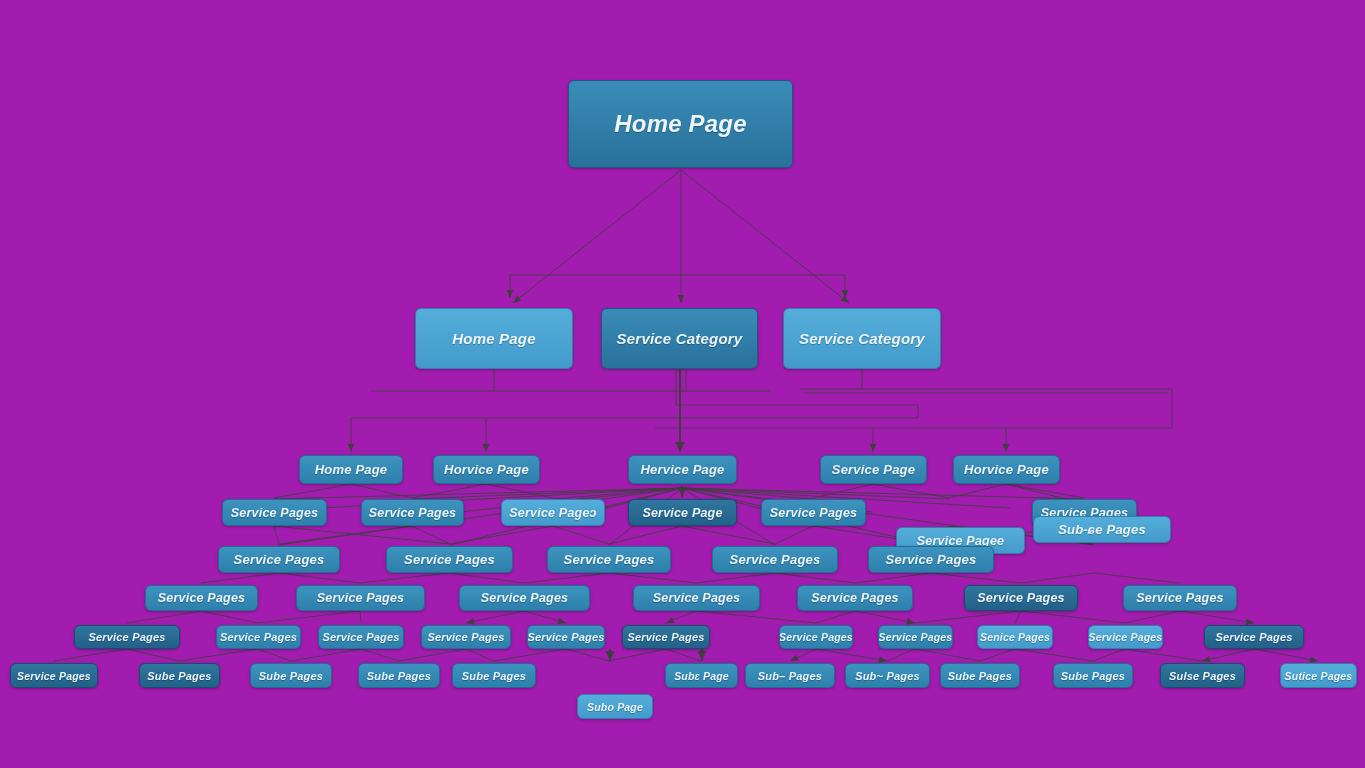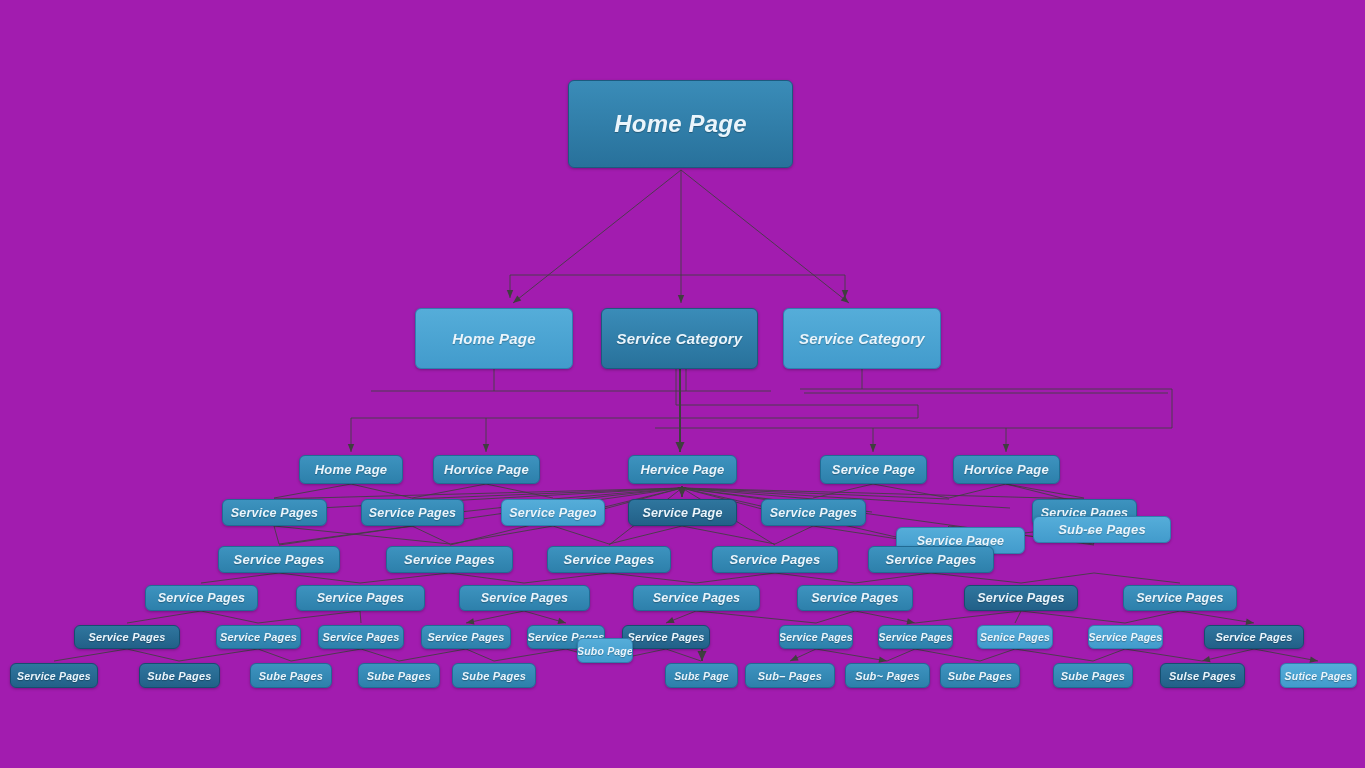--- a/index.html
+++ b/index.html
@@ -209,21 +209,21 @@
       <div class="node shade-mid" style="left: 779px; top: 625px; width: 74px; height: 24px; font-size: 10.5px;">Service Pages</div>
       <div class="node shade-mid" style="left: 878px; top: 625px; width: 75px; height: 24px; font-size: 10.5px;">Service Pages</div>
       <div class="node shade-light" style="left: 977px; top: 625px; width: 76px; height: 24px; font-size: 10.5px;">Senice Pages</div>
       <div class="node shade-light" style="left: 1088px; top: 625px; width: 75px; height: 24px; font-size: 10.5px;">Service Pages</div>
       <div class="node shade-dark" style="left: 1204px; top: 625px; width: 100px; height: 24px; font-size: 11px;">Service Pages</div>
       <div class="node shade-dark" style="left: 10px; top: 663px; width: 88px; height: 25px; font-size: 10.5px;">Service Pages</div>
       <div class="node shade-dark" style="left: 139px; top: 663px; width: 81px; height: 25px; font-size: 11px;">Sube Pages</div>
       <div class="node shade-mid" style="left: 250px; top: 663px; width: 82px; height: 25px; font-size: 11px;">Sube Pages</div>
       <div class="node shade-mid" style="left: 358px; top: 663px; width: 82px; height: 25px; font-size: 11px;">Sube Pages</div>
       <div class="node shade-mid" style="left: 452px; top: 663px; width: 84px; height: 25px; font-size: 11px;">Sube Pages</div>
-      <div class="node shade-light" style="left: 577px; top: 638px; width: 56px; height: 25px; font-size: 10.5px;">Subo Page</div>
+      <div class="node shade-light" style="left: 577px; top: 694px; width: 76px; height: 25px; font-size: 10.5px;">Subo Page</div>
       <div class="node shade-mid" style="left: 665px; top: 663px; width: 73px; height: 25px; font-size: 10.5px;">Subɛ Page</div>
       <div class="node shade-mid" style="left: 745px; top: 663px; width: 90px; height: 25px; font-size: 11px;">Sub– Pages</div>
       <div class="node shade-mid" style="left: 845px; top: 663px; width: 85px; height: 25px; font-size: 11px;">Sub~ Pages</div>
       <div class="node shade-mid" style="left: 940px; top: 663px; width: 80px; height: 25px; font-size: 11px;">Sube Pages</div>
       <div class="node shade-mid" style="left: 1053px; top: 663px; width: 80px; height: 25px; font-size: 11px;">Sube Pages</div>
       <div class="node shade-dark" style="left: 1160px; top: 663px; width: 85px; height: 25px; font-size: 11px; text-align: right;">Sulse Pages</div>
       <div class="node shade-light" style="left: 1280px; top: 663px; width: 77px; height: 25px; font-size: 10.5px;">Sutice Pages</div>
     </div>
 </div>
 

